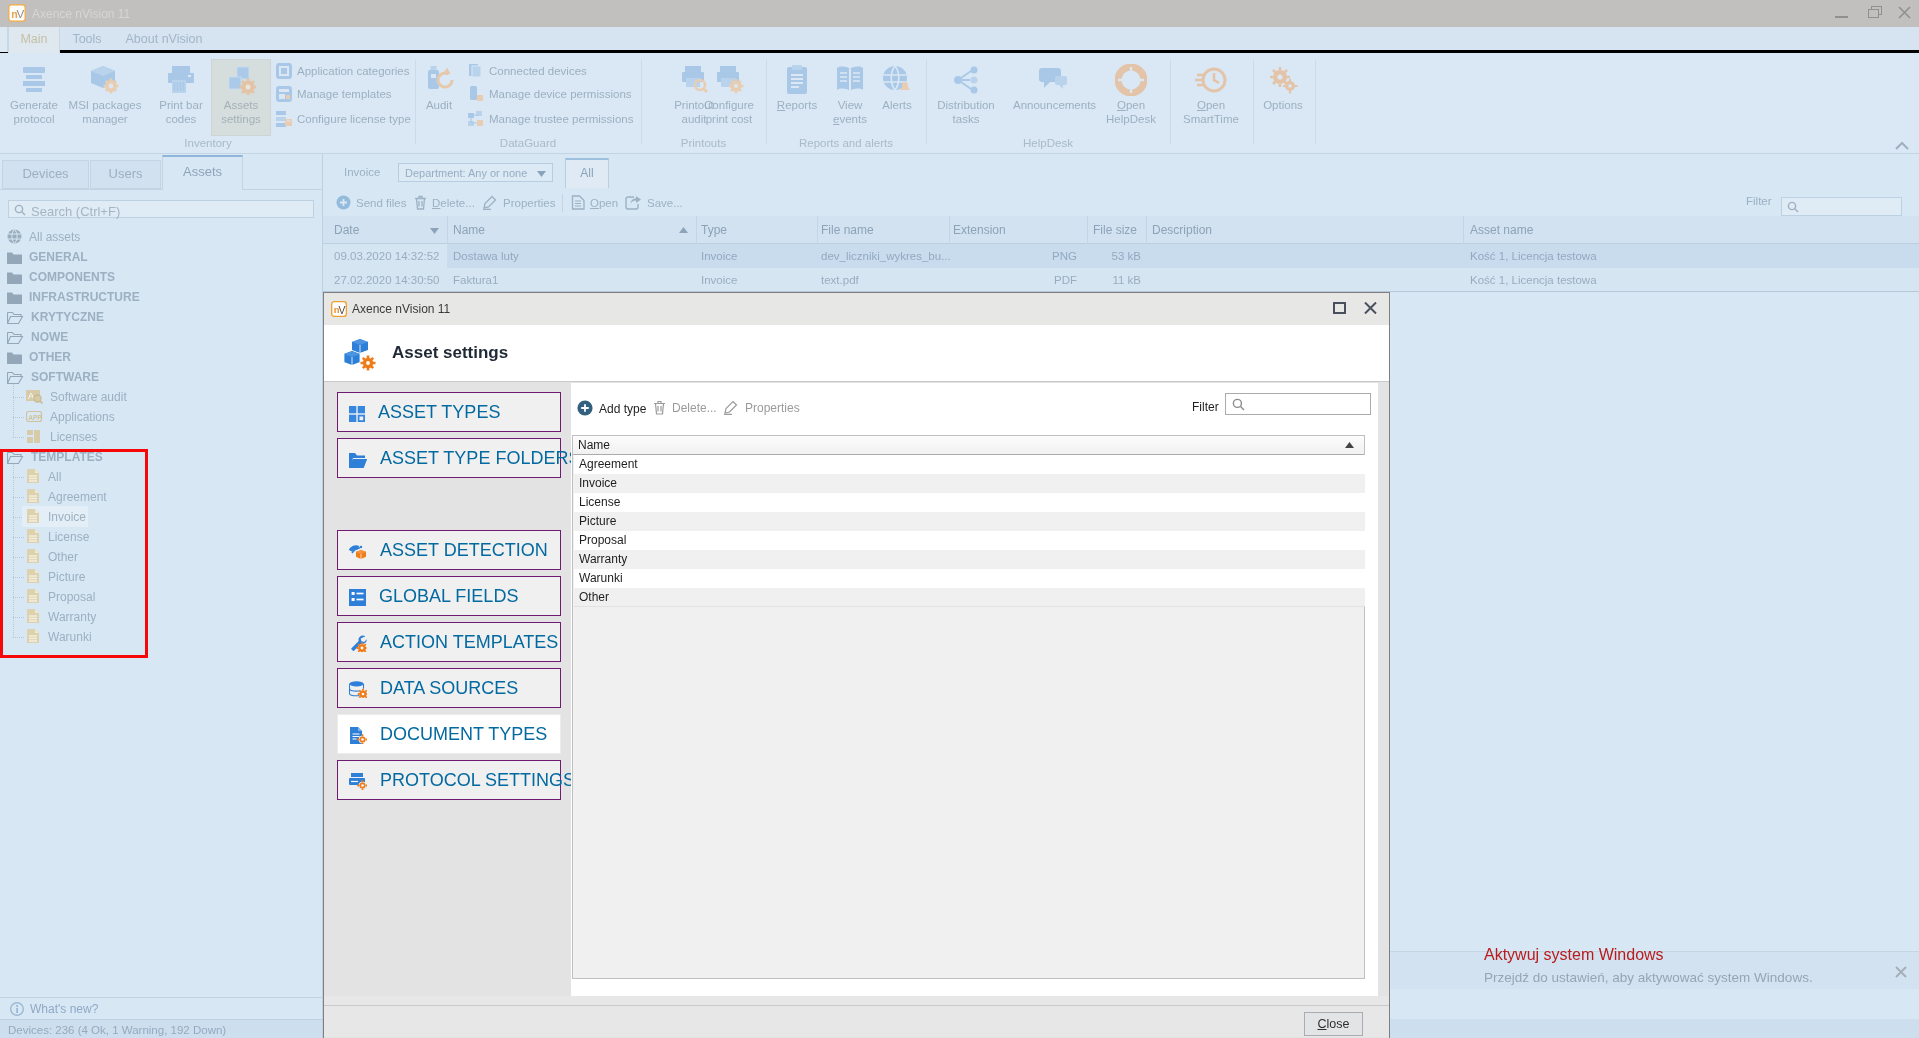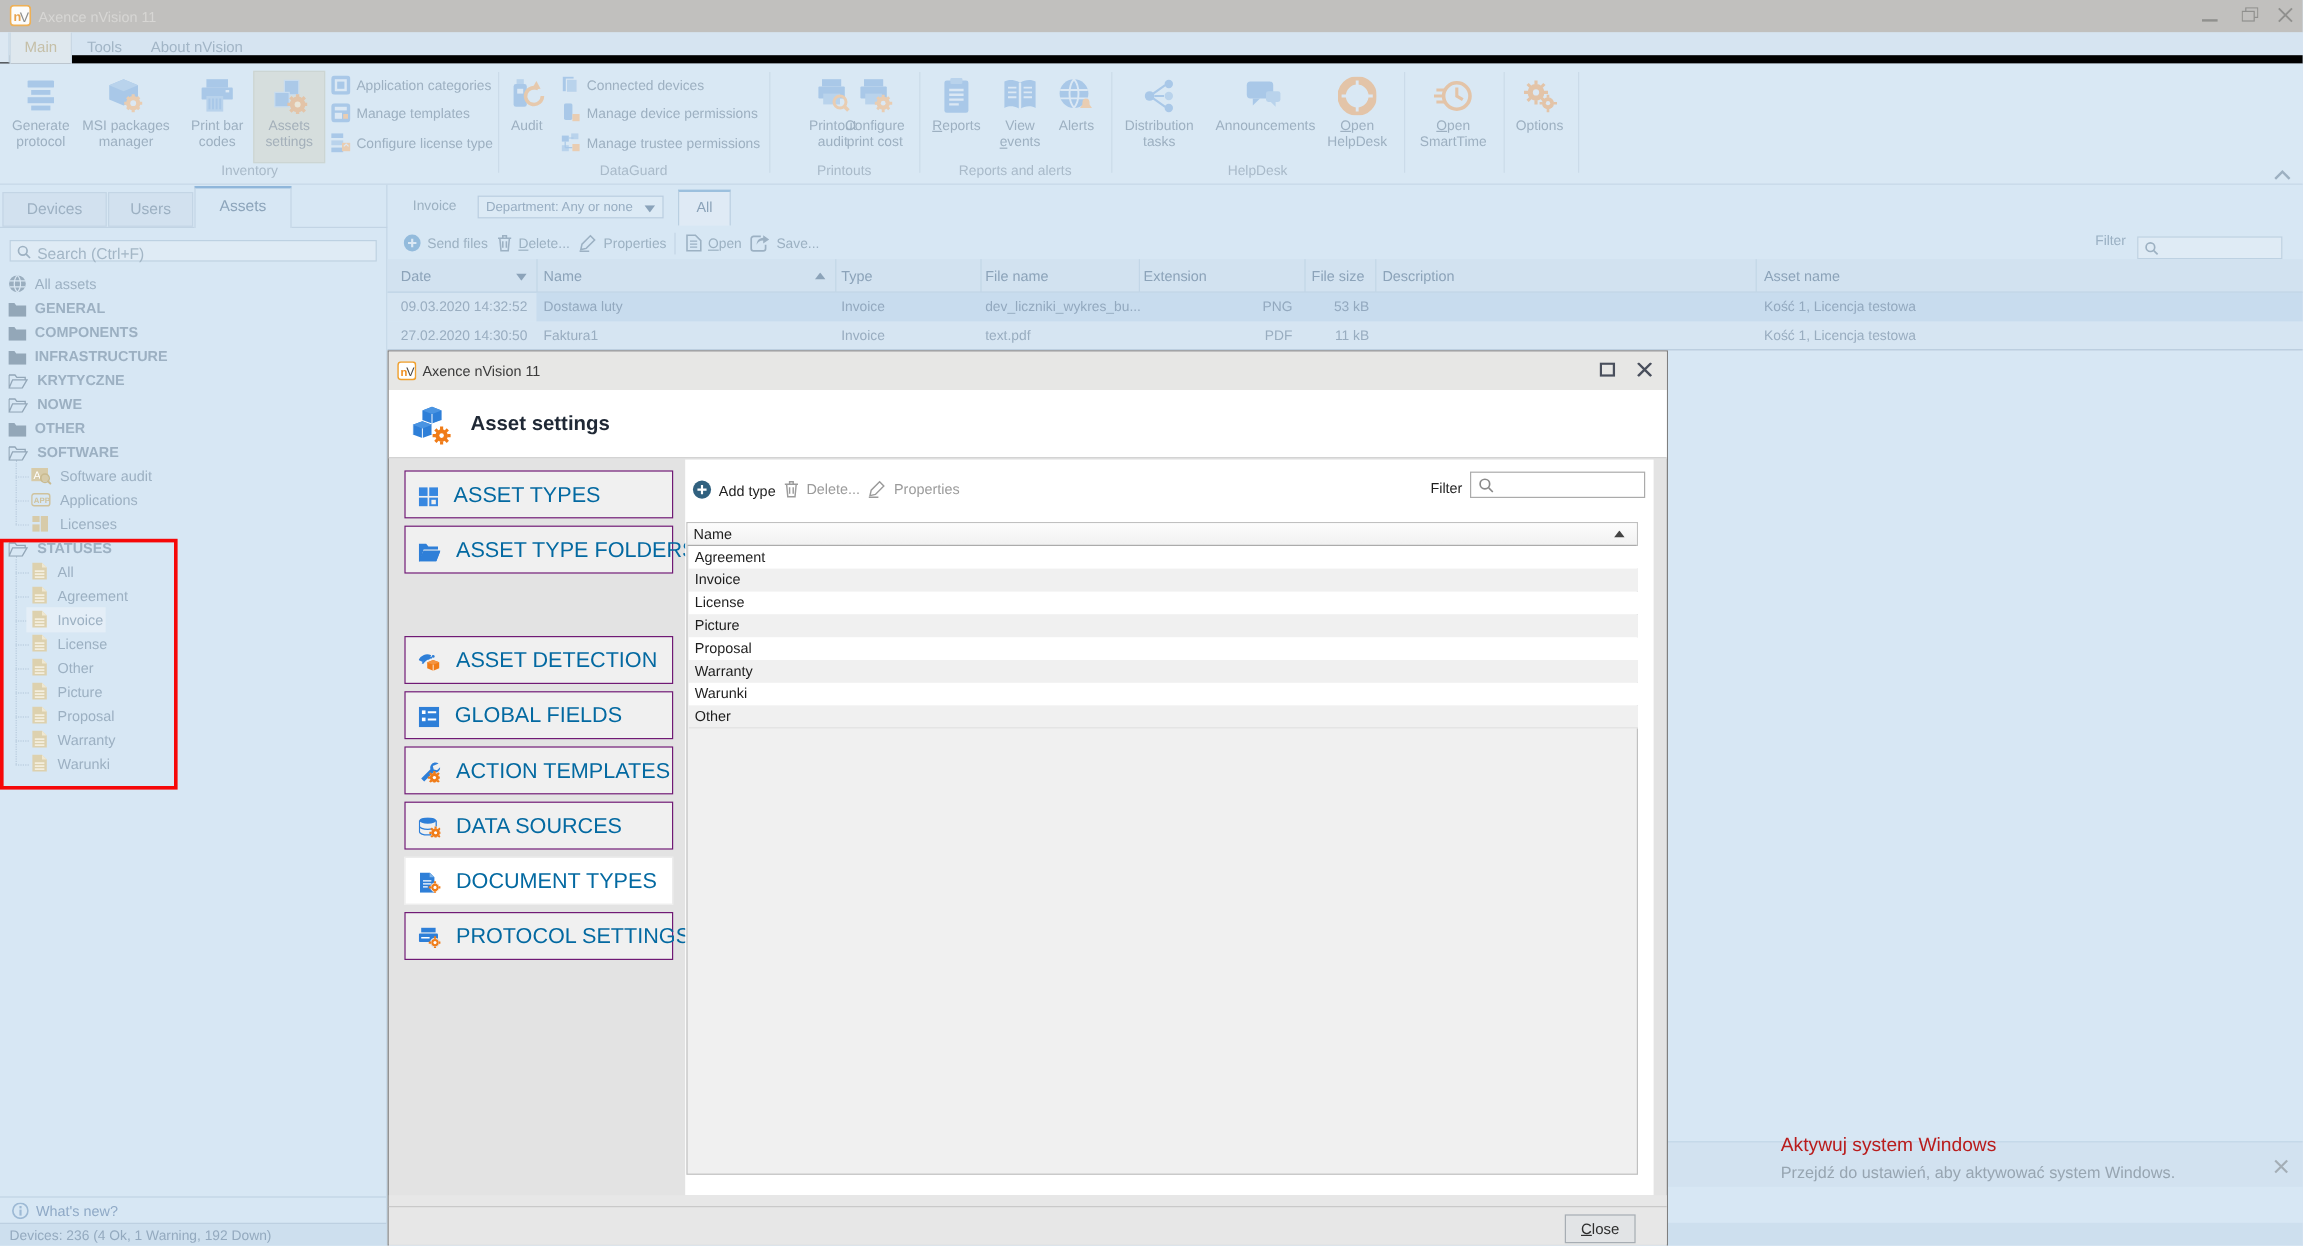--- a/index.html
+++ b/index.html
@@ -1,20 +1,20 @@
 <!DOCTYPE html>
 <html><head>
 <meta charset="utf-8">
 <style>
 html,body{margin:0;padding:0}
 body{width:1919px;height:1038px;overflow:hidden;font-family:"Liberation Sans",sans-serif;background:#d7e7f4;position:relative}
 .ab{position:absolute}
 
 #titlebar{left:0;top:0;width:1919px;height:27px;background:#c1c0be}
-#tabrow{left:0;top:27px;width:1919px;height:26px;background:#d6e4f1;border-bottom:7px solid #000000;box-sizing:border-box}
+#tabrow{left:0;top:27px;width:1919px;height:26px;background:#d6e4f1;border-bottom:3px solid #000000;box-sizing:border-box}
 #ribbon{left:0;top:53px;width:1919px;height:101px;background:#d9e8f4;border-bottom:1px solid #c3d5e5;box-sizing:border-box}
 .rdiv{top:7px;width:1px;height:84px;background:#cbdbe9}
 .rbtn{top:6px;text-align:center;color:#9db0c1;font-size:11.5px;line-height:13.5px}
 .rbtn svg{display:block;margin:5px auto 3px auto}
 .rsm{color:#9db0c1;font-size:11.5px;white-space:nowrap}
 .rsm svg{vertical-align:-4px;margin-right:5px}
 .rglabel{top:84px;color:#a9bac9;font-size:11.5px;text-align:center}
 #sidebar{left:0;top:154px;width:323px;height:884px;background:#d7e7f4;border-right:1px solid #bed1e1;box-sizing:border-box}
 .stab{top:6px;height:29px;background:#d2e1ef;border:1px solid #c3d5e5;box-sizing:border-box;color:#9cb0c2;font-size:13px;text-align:center;line-height:26px}
 .tree{color:#9cb0c2;font-size:12px}
@@ -301,21 +301,21 @@
           <rect x="0.5" y="2.5" width="15" height="10" rx="2" fill="none" stroke="#cfc29c" stroke-width="1.2"></rect>
           <text x="2.2" y="10.5" font-size="6.5" font-weight="bold" fill="#cfc29c" font-family="Liberation Sans">APP</text>
         </svg><span class="tlabel">Applications</span></div>
     <div class="trow" style="left:26px;top:273px"><svg width="17" height="15" viewBox="0 0 17 15">
           <rect x="1" y="1" width="6" height="5" fill="#d7cba9"></rect>
           <rect x="8" y="1" width="6" height="13" fill="#d7cba9"></rect>
           <rect x="1" y="8" width="6" height="6" fill="#d7cba9"></rect>
         </svg><span class="tlabel">Licenses</span></div>
     <div class="trow" style="left:7px;top:293px;font-weight:600"><svg width="17" height="13" viewBox="0 0 17 13">
           <path d="M.5 1.5h5l1.5 2h7v2M.5 12.5V1.5M.5 12.5h11l4-7h-12l-3 7z" fill="none" stroke="#93a7b8" stroke-width="1.1"></path>
-        </svg><span class="tlabel">STATUSES</span></div>
+        </svg><span class="tlabel">TEMPLATES</span></div>
     <div class="trow" style="left:26px;top:313px"><svg width="15" height="16" viewBox="0 0 15 16">
           <path d="M1 1h8l4 4v10H1z" fill="#ddd1ae"></path>
           <path d="M9 1l4 4H9z" fill="#efe8d2"></path>
           <path d="M3 8h8M3 10.5h8M3 13h8" stroke="#f3eede" stroke-width="1.4"></path>
         </svg><span class="tlabel">All</span></div>
     <div class="trow" style="left:26px;top:333px"><svg width="15" height="16" viewBox="0 0 15 16">
           <path d="M1 1h8l4 4v10H1z" fill="#ddd1ae"></path>
           <path d="M9 1l4 4H9z" fill="#efe8d2"></path>
           <path d="M3 8h8M3 10.5h8M3 13h8" stroke="#f3eede" stroke-width="1.4"></path>
         </svg><span class="tlabel">Agreement</span></div>

